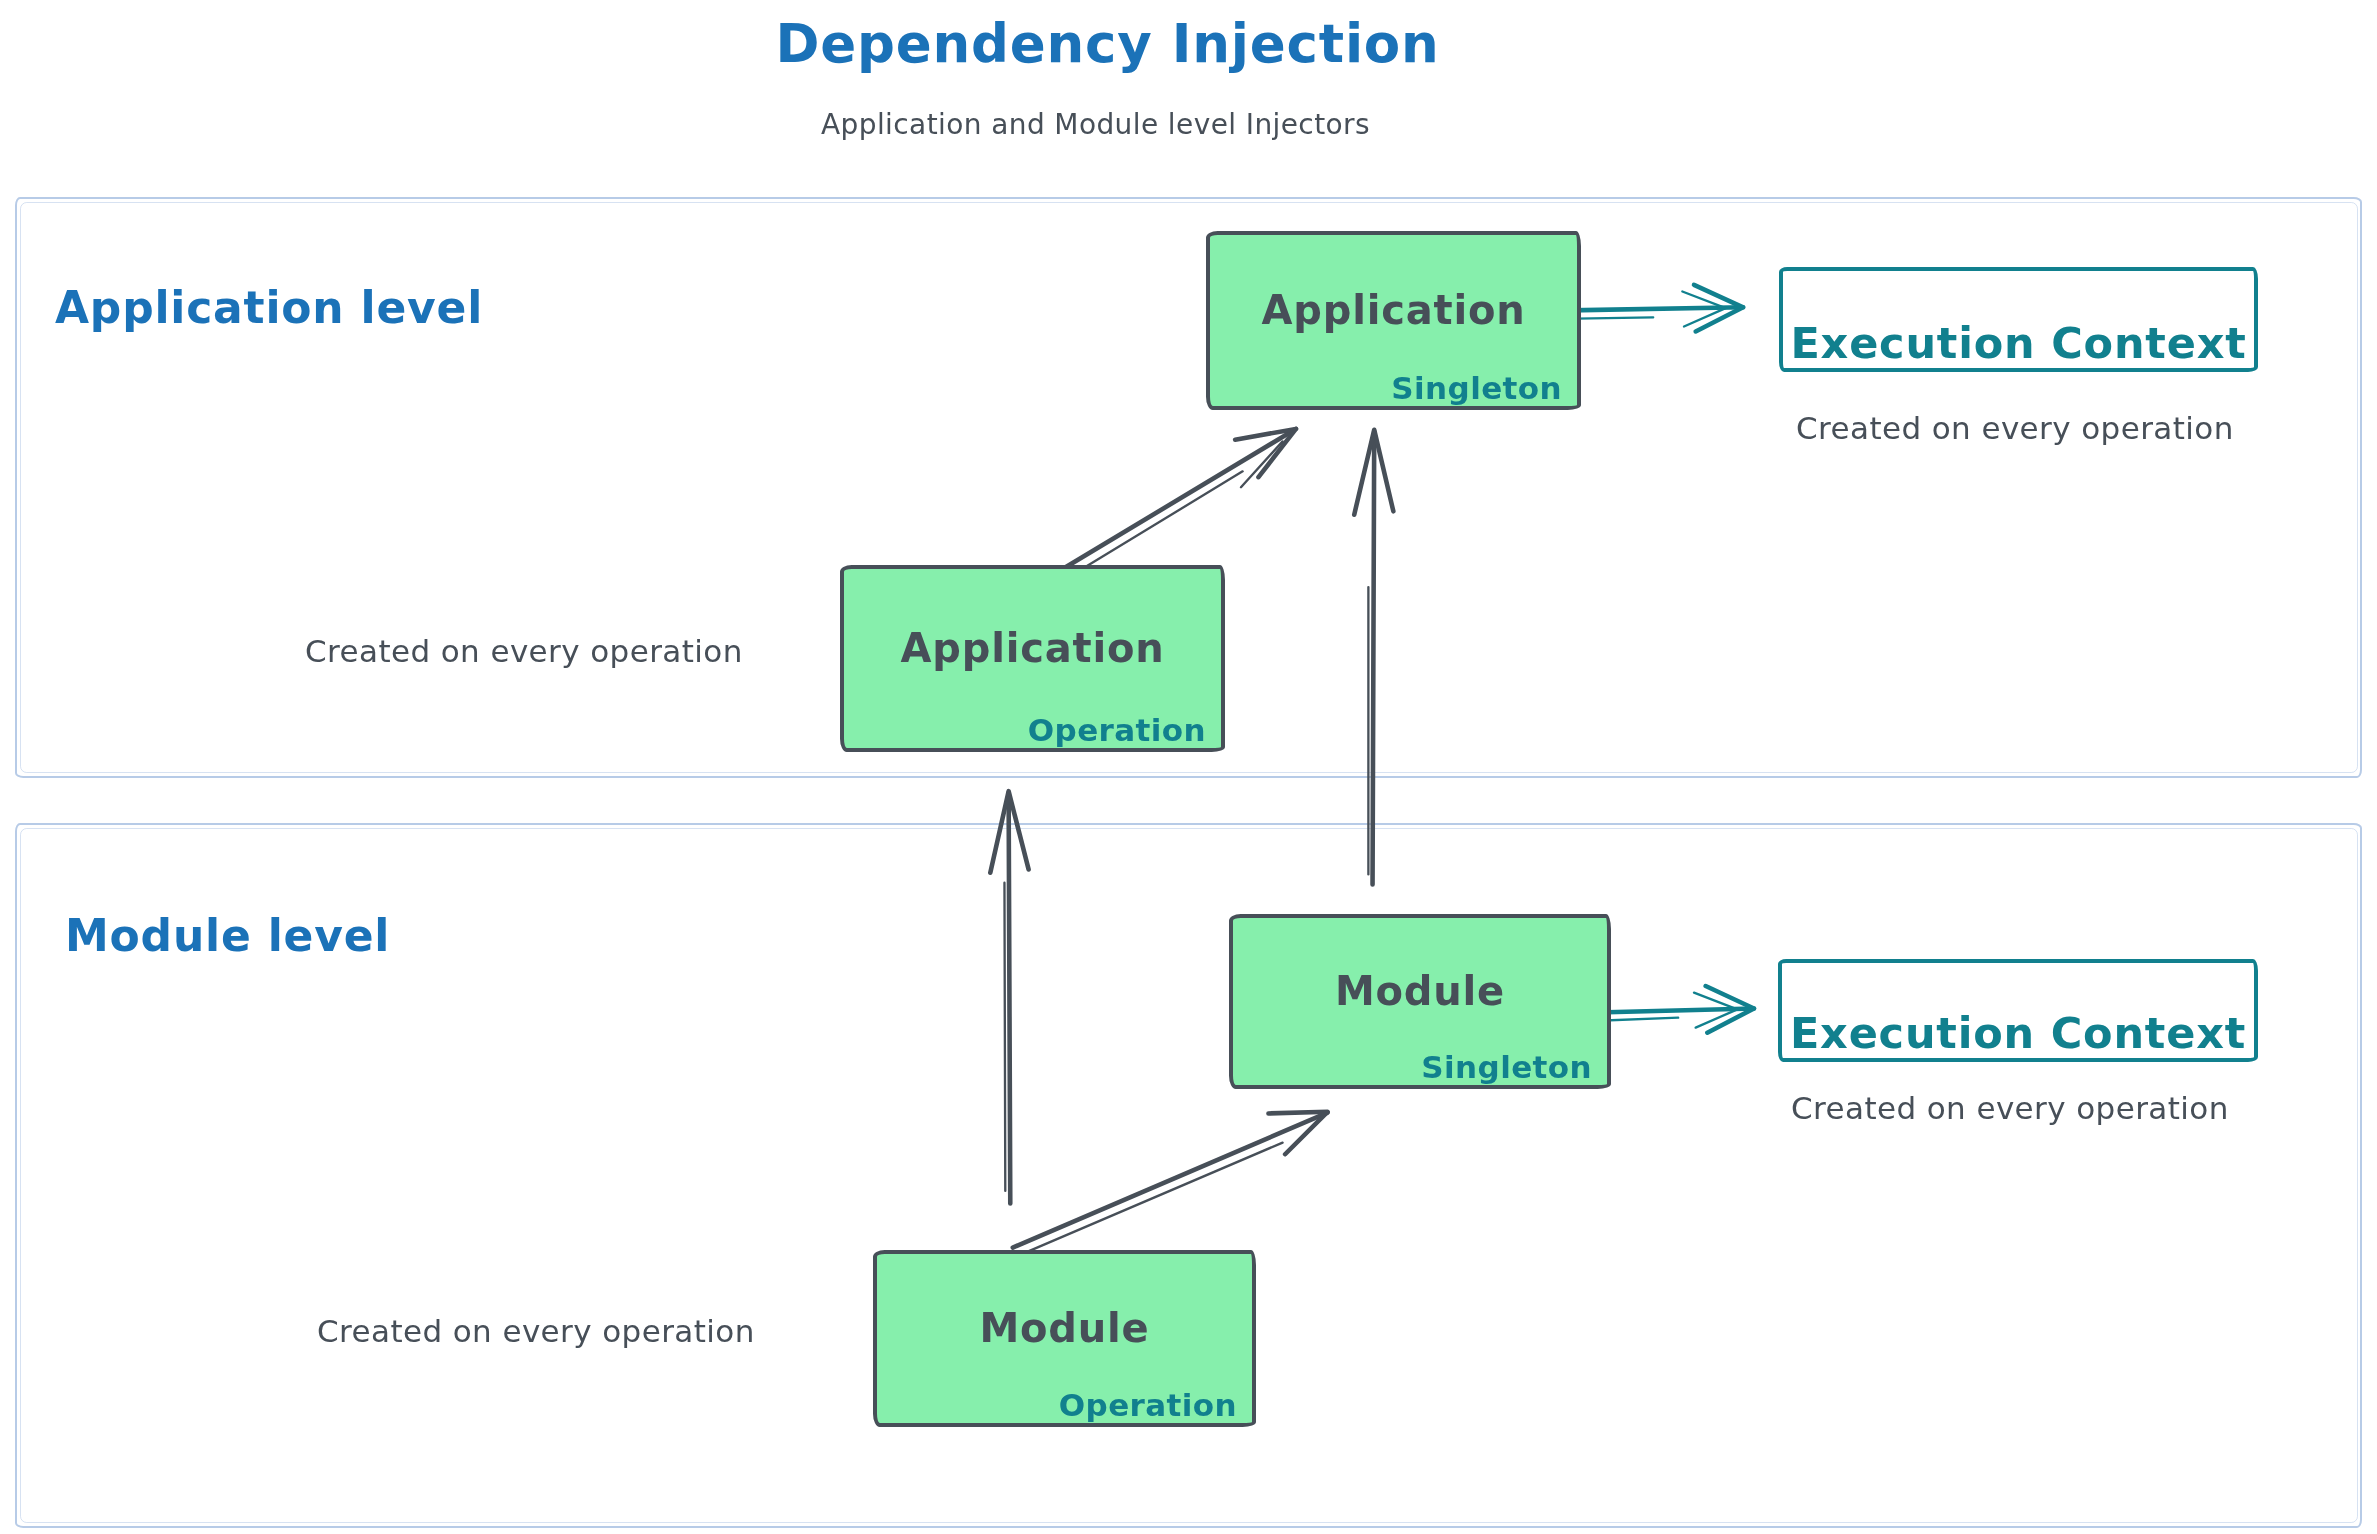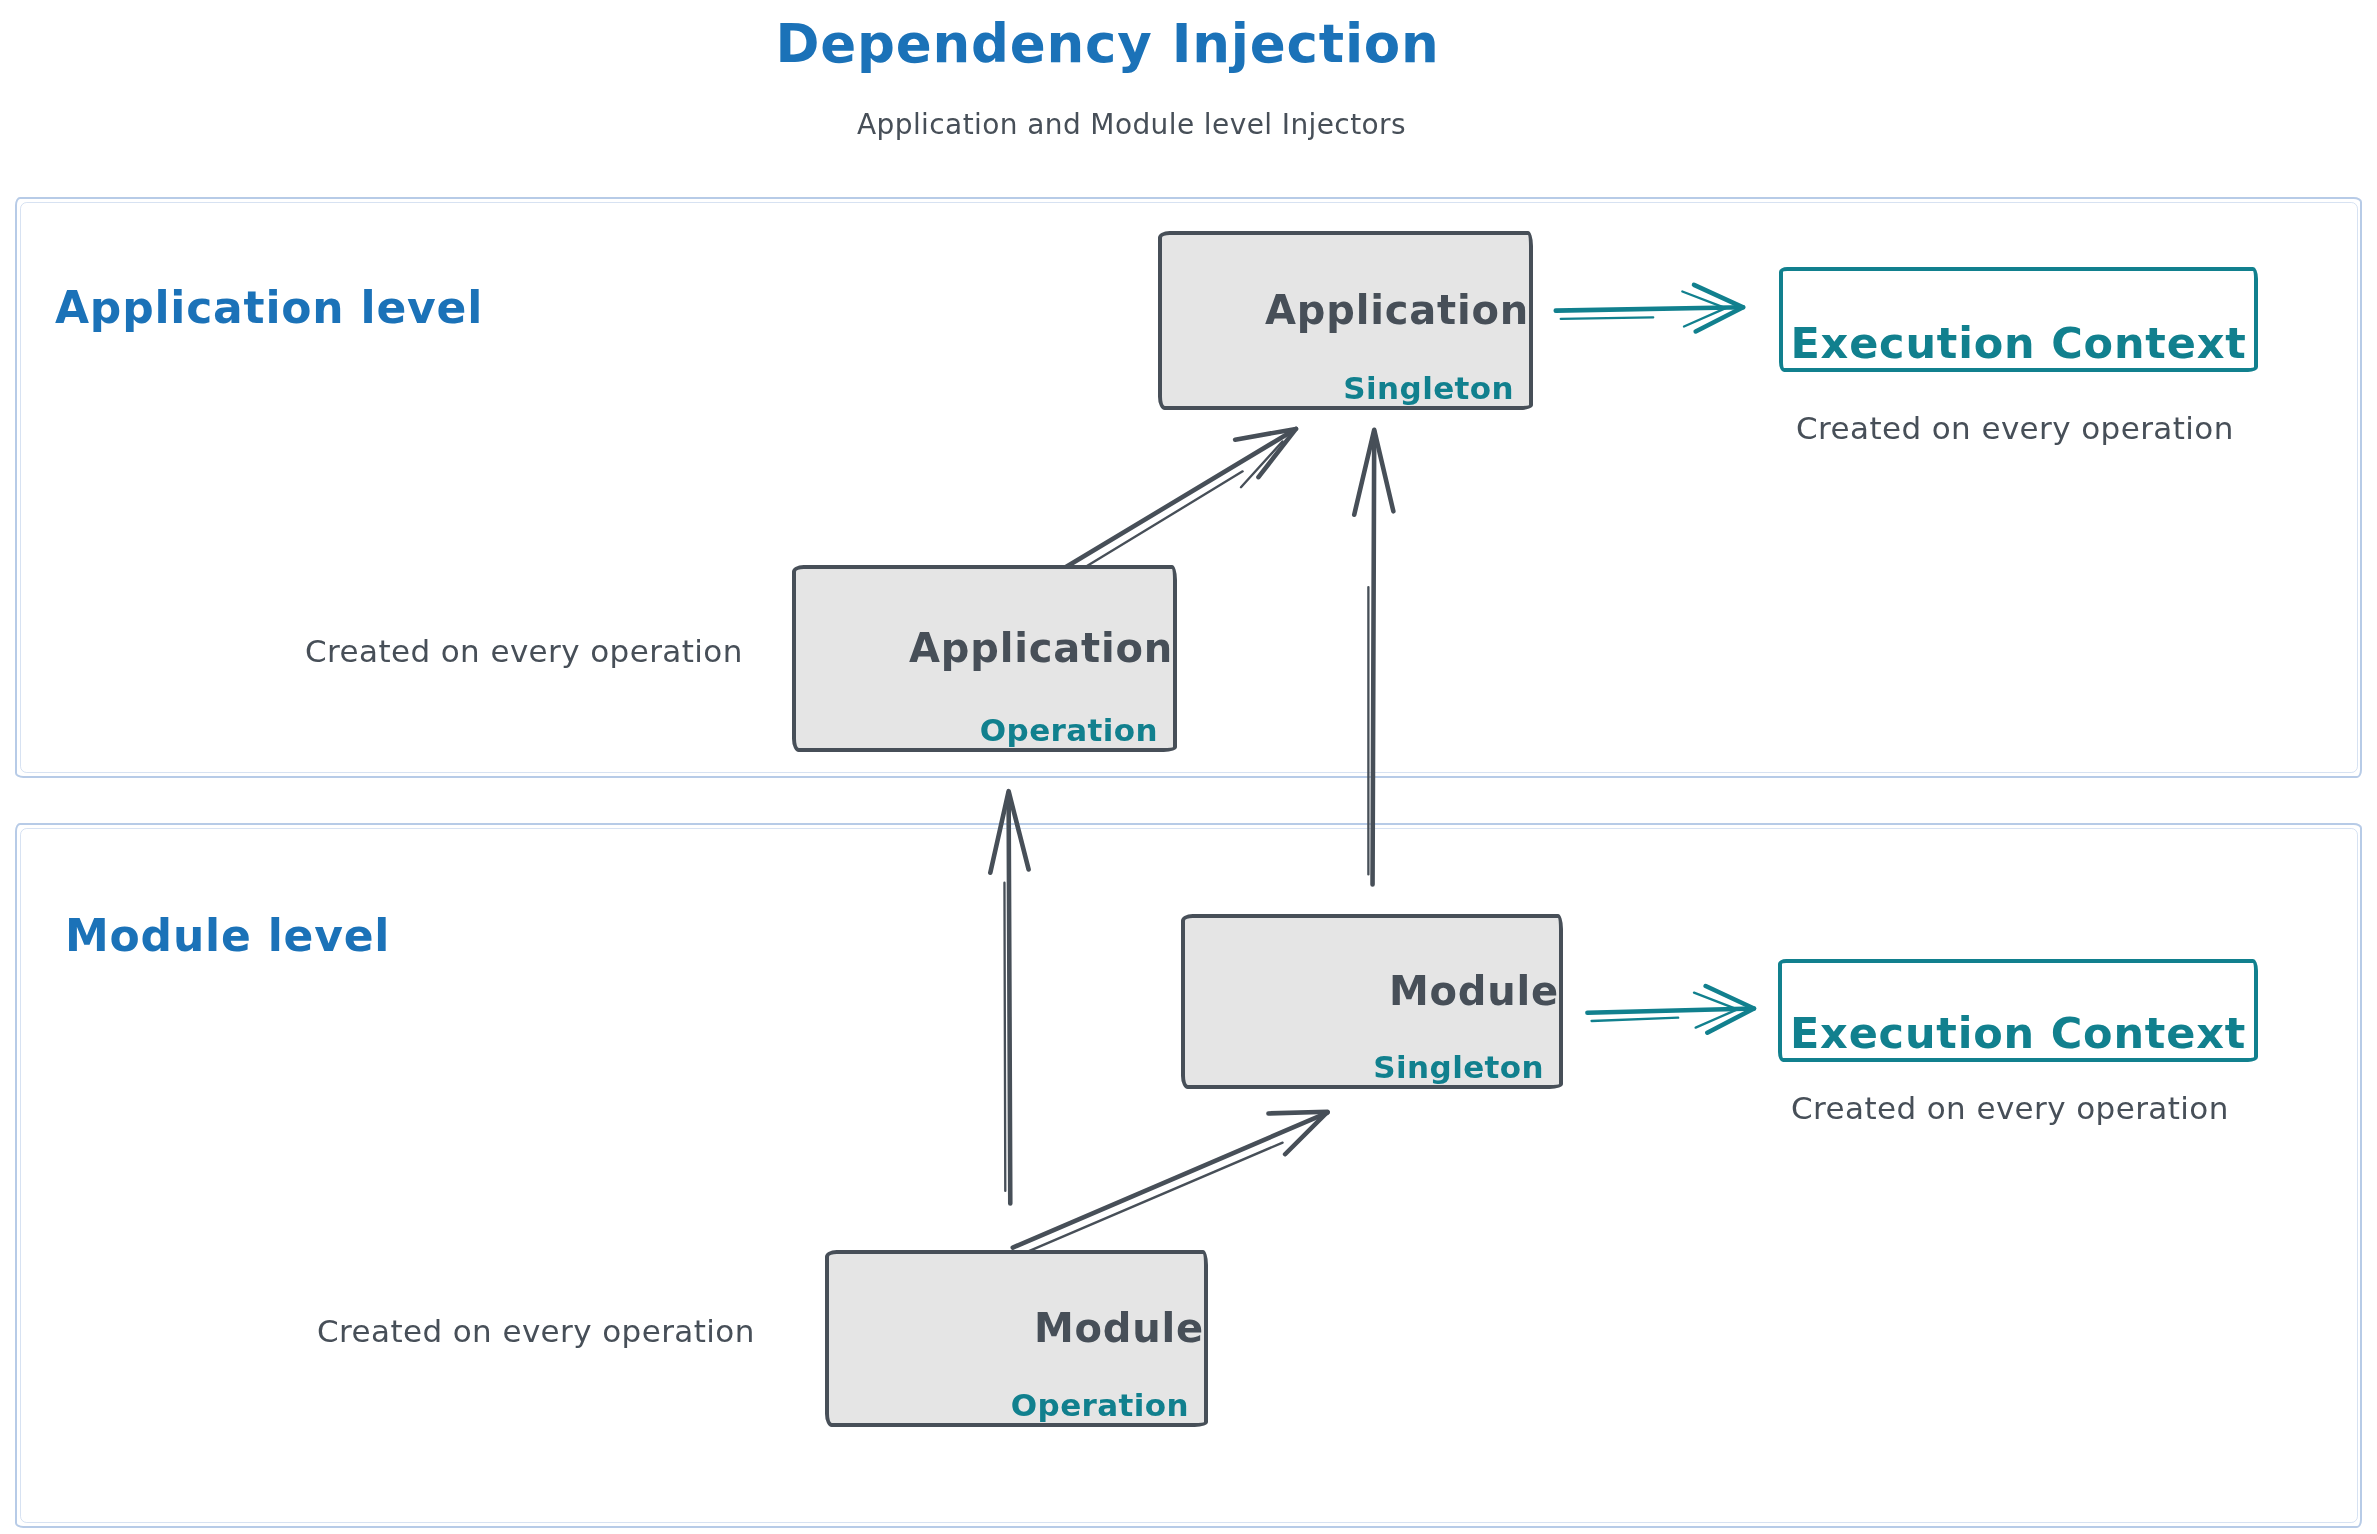--- a/index.html
+++ b/index.html
@@ -24,21 +24,20 @@
     position:absolute;left:12px;top:13.3px;width:2191px;
     text-align:center;
     font-size:53px;font-weight:bold;letter-spacing:0.8px;
     color:var(--blue,#1b72b8);
   }
   .page-subtitle{
     position:absolute;left:0;top:108px;width:2191px;
     text-align:center;
     font-size:28px;letter-spacing:0.4px;
     color:var(--ink,#474f58);
-    margin-left:36px;
   }
 
   
   .level-container{
     position:absolute;
     border:2.1px solid var(--container-border,#b7cbe7);
     border-radius:5px 8.3px 5px 8.3px / 8.3px 5px 8.3px 5px;
     z-index:1;
     background:transparent;
   }
@@ -56,24 +55,24 @@
     font-size:44px;font-weight:bold;letter-spacing:0.8px;
     color:var(--blue,#1b72b8);
     z-index:3;white-space:nowrap;
   }
   #label-application-level{left:55px;top:282px;}
   #label-module-level{left:65px;top:910px;}
 
   
   .node{
     position:absolute;z-index:3;
-    background:#e5e5e5;
+    background:#86efac;
     border:4.2px solid var(--ink,#474f58);
     border-radius:11.7px 5px 13.3px 6.7px / 6.7px 15px 5px 13.3px;
-    display:flex;align-items:center;justify-content:flex-end;
+    display:flex;align-items:center;justify-content:center;margin-left:48px;
   }
   .node .node-title{
     font-size:40px;font-weight:bold;letter-spacing:0.8px;
     color:var(--ink,#474f58);
     margin-bottom:21.7px;
     white-space:nowrap;
   }
   .node .node-badge{
     position:absolute;right:15px;bottom:0;
     font-size:31px;font-weight:bold;letter-spacing:0.4px;

